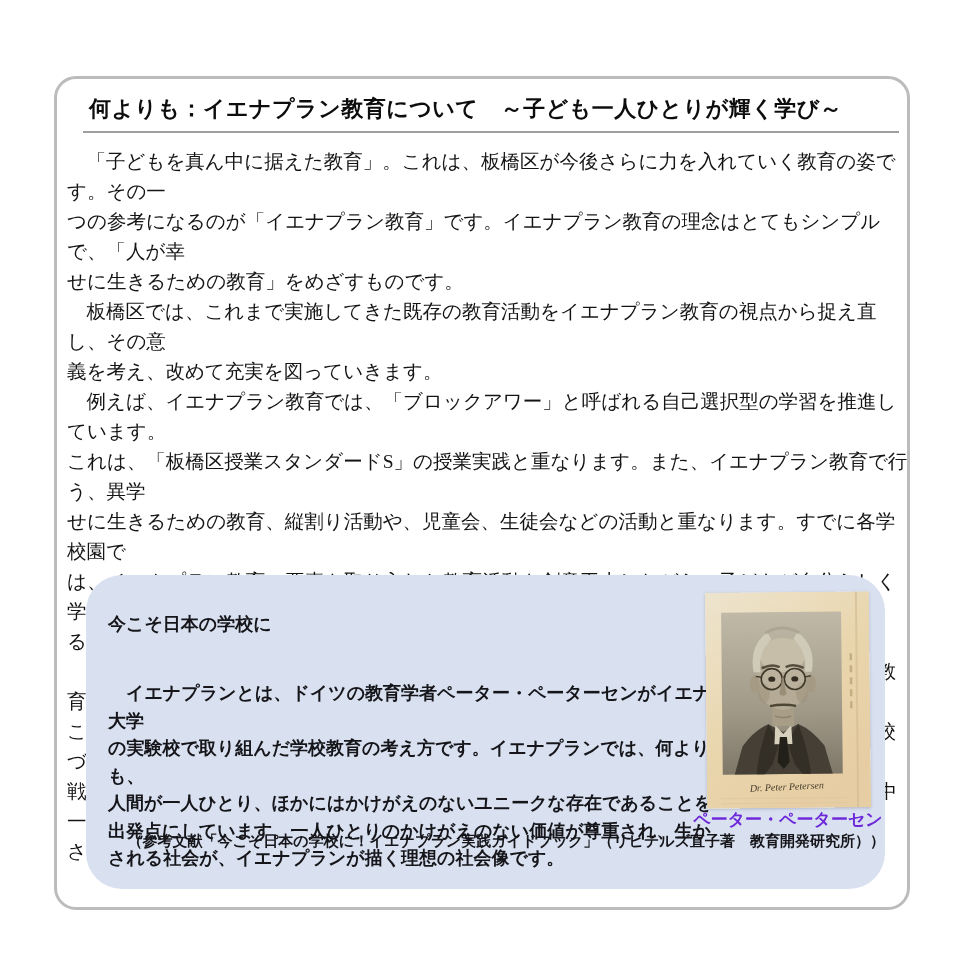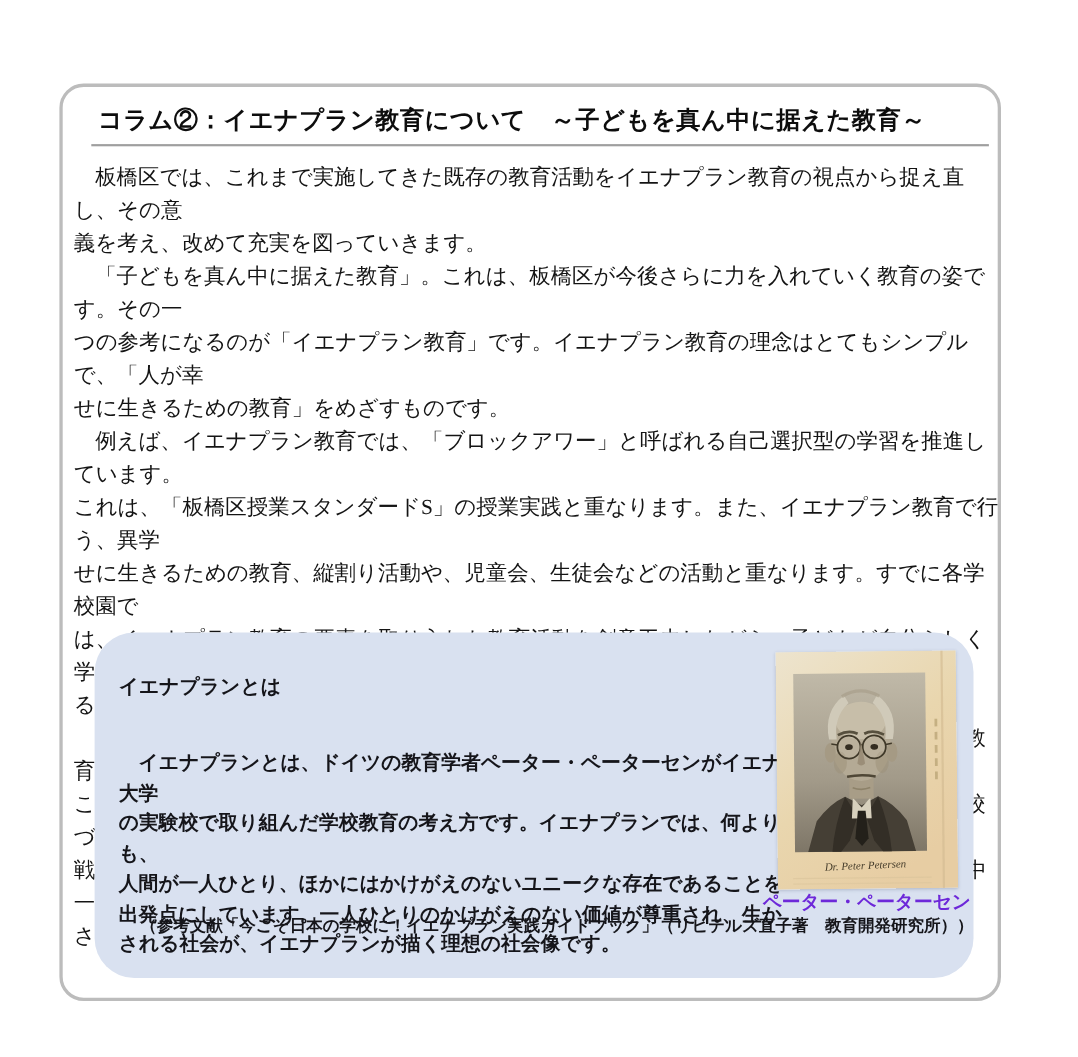--- a/index.html
+++ b/index.html
@@ -26,42 +26,42 @@
                  font-size:17px;font-weight:700;color:#6d28d9;white-space:nowrap;}
   .reference{position:absolute;left:0;top:257px;width:100%;text-align:right;
              font-size:15px;font-weight:600;color:#15151a;white-space:nowrap;}
 </style>
 </head>
 <body>
 
 <div class="page">
   <div class="outer-box">
 
-    <div class="col-title">コラム②：イエナプラン教育について　～子どもを真ん中に据えた教育～</div>
+    <div class="col-title">何よりも：イエナプラン教育について　～子ども一人ひとりが輝く学び～</div>
     <div class="title-rule"></div>
 
     <div class="body-text">
-      <p>　板橋区では、これまで実施してきた既存の教育活動をイエナプラン教育の視点から捉え直し、その意
-義を考え、改めて充実を図っていきます。</p>
       <p>　「子どもを真ん中に据えた教育」。これは、板橋区が今後さらに力を入れていく教育の姿です。その一
 つの参考になるのが「イエナプラン教育」です。イエナプラン教育の理念はとてもシンプルで、「人が幸
 せに生きるための教育」をめざすものです。</p>
+      <p>　板橋区では、これまで実施してきた既存の教育活動をイエナプラン教育の視点から捉え直し、その意
+義を考え、改めて充実を図っていきます。</p>
       <p>　例えば、イエナプラン教育では、「ブロックアワー」と呼ばれる自己選択型の学習を推進しています。
 これは、「板橋区授業スタンダードS」の授業実践と重なります。また、イエナプラン教育で行う、異学
 せに生きるための教育、縦割り活動や、児童会、生徒会などの活動と重なります。すでに各学校園で
 は、イエナプラン教育の要素を取り入れた教育活動を創意工夫しながら、子どもが自分らしく学び合え
 る環境づくりを進めています。</p>
       <p>　イエナプラン教育は、特別な学校だけで実践するものではなく、公立学校でも実現可能な教育です。
 これからも板橋区は、子ども一人ひとりの可能性を伸ばし、「学びの多様性」があふれる学校づくりに挑
 戦していくとともに、「イエナプラン教育の要素を取り入れた教育活動」などを通して、小中一貫教育を
 さらに推進していきます。</p>
     </div>
 
     <div class="info-box">
-      <div class="box-heading">イエナプランとは</div>
+      <div class="box-heading">今こそ日本の学校に</div>
       <div class="box-body">　イエナプランとは、ドイツの教育学者ペーター・ペーターセンがイエナ大学
 の実験校で取り組んだ学校教育の考え方です。イエナプランでは、何よりも、
 人間が一人ひとり、ほかにはかけがえのないユニークな存在であることを
 出発点にしています。一人ひとりのかけがえのない価値が尊重され、生か
 される社会が、イエナプランが描く理想の社会像です。</div>
 
       <div class="photo">
         <svg viewBox="0 0 164 216" xmlns="http://www.w3.org/2000/svg">
           <defs>
             <linearGradient id="paper" x1="0" y1="0" x2="0.6" y2="1">

